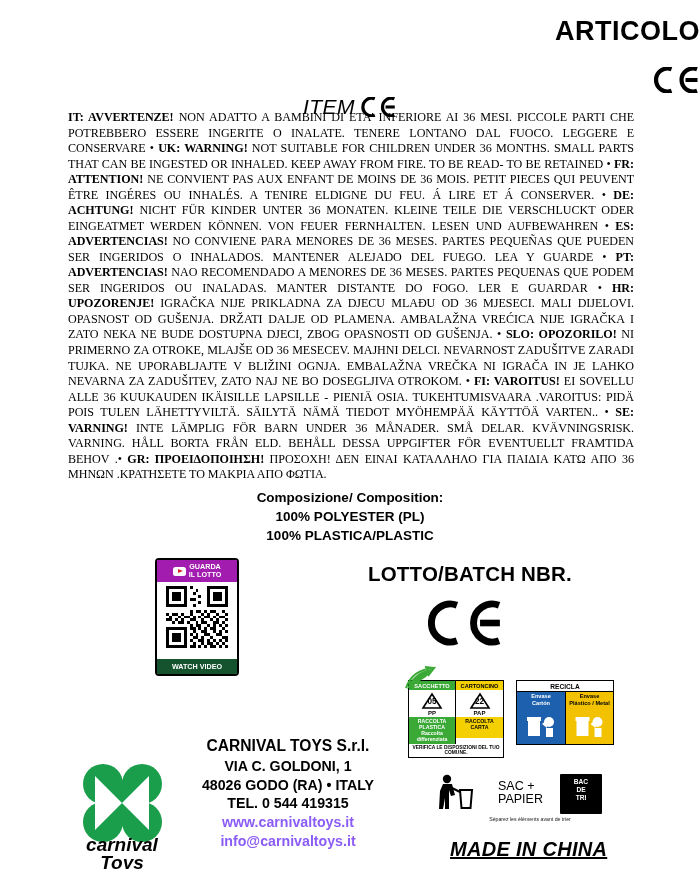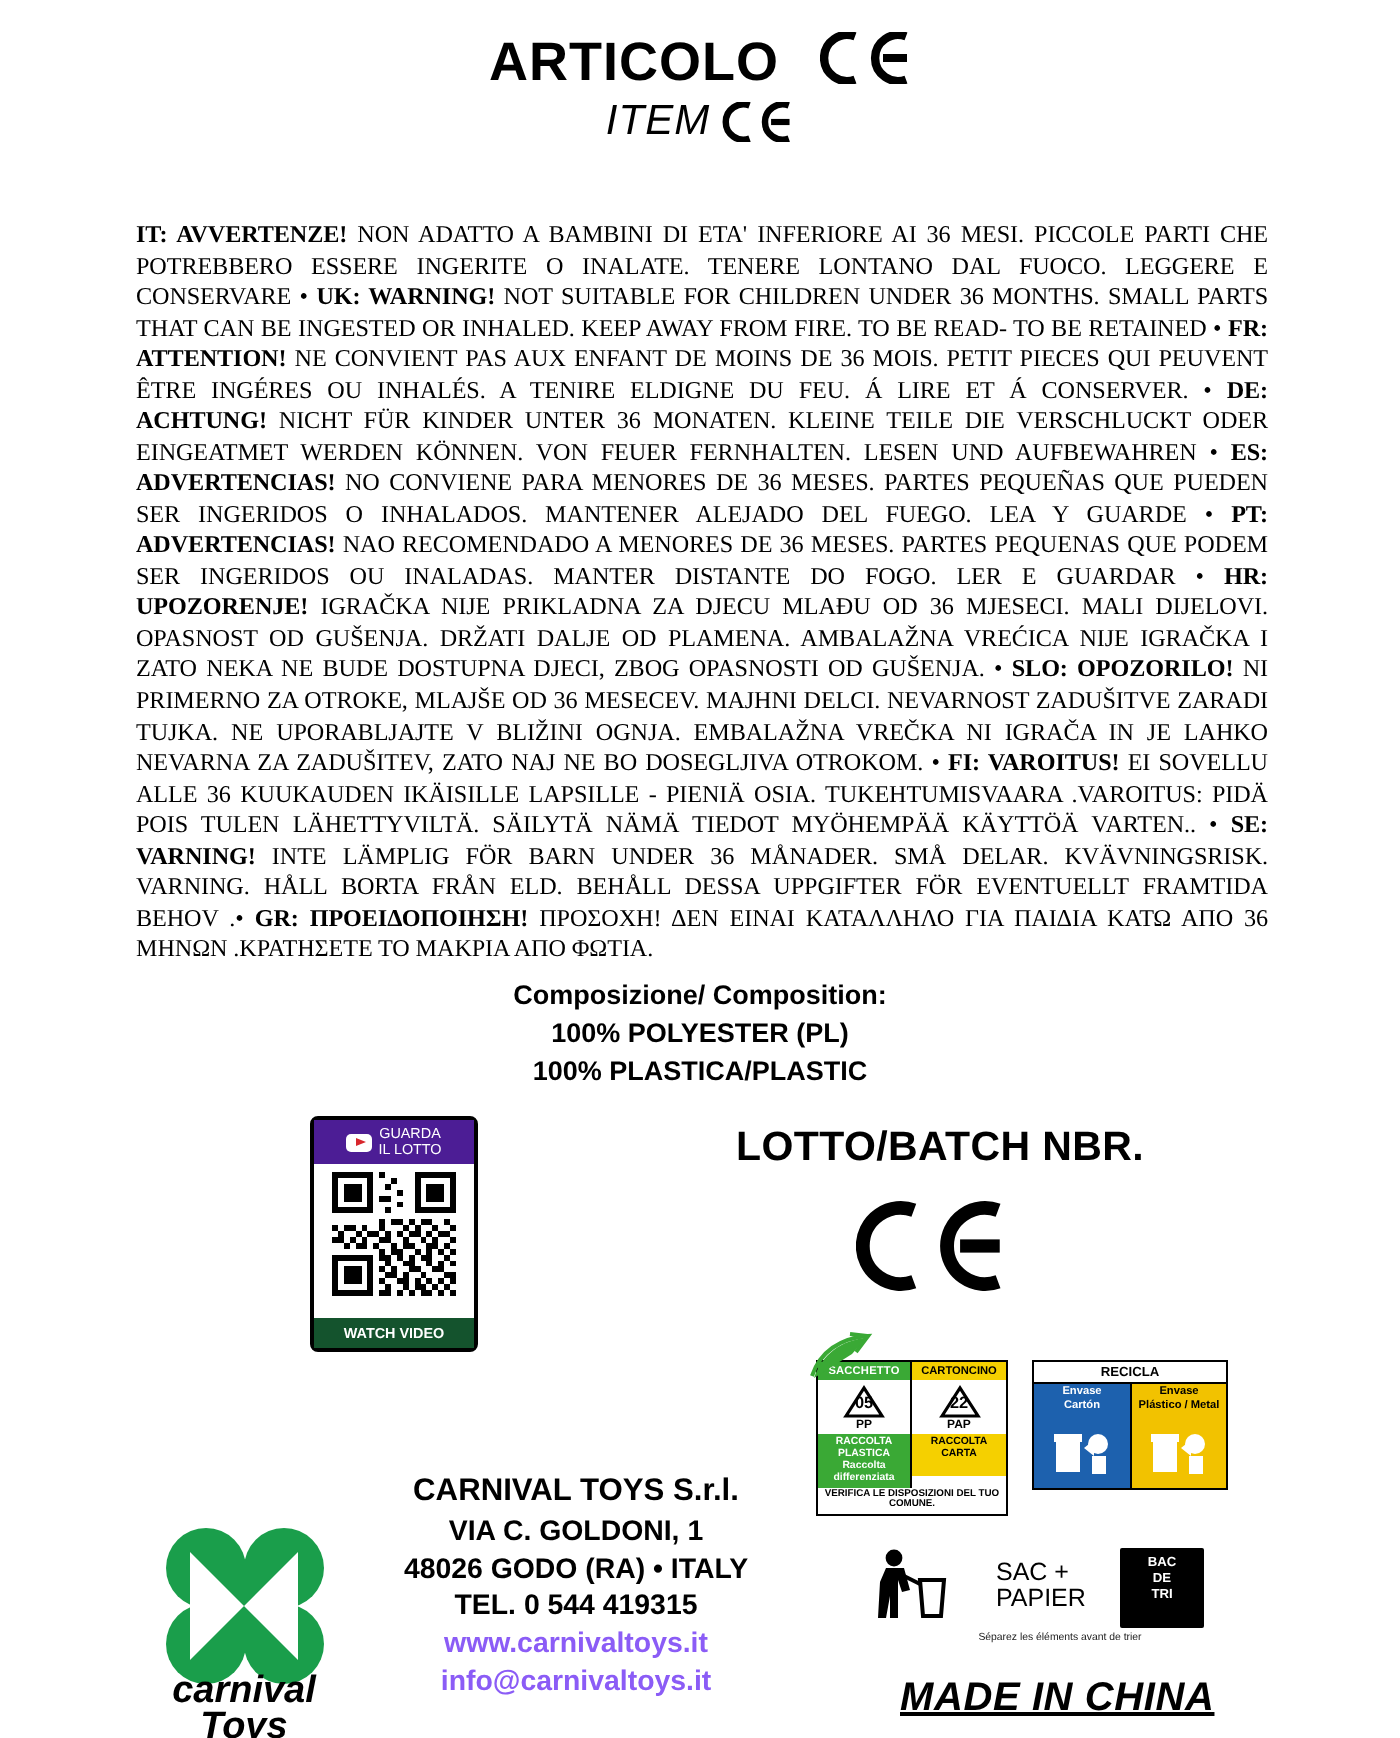--- a/index.html
+++ b/index.html
@@ -16,23 +16,24 @@
     overflow: hidden;
   }
 
   
   .header {
     text-align: center;
     padding-top: 16px;
   }
   .header-line1 {
     display: flex;
-    align-items: flex-start;
+    align-items: flex-end;
     justify-content: center;
     gap: 20px;
+    flex-direction: column;
   }
   .header-line2 {
     display: flex;
     align-items: center;
     justify-content: center;
     gap: 6px;
     margin-top: 2px;
   }
   .articolo {
     font-size: 27px;
@@ -89,24 +90,24 @@
     border: 2px solid #000;
     border-radius: 4px;
     background: #fff;
     box-sizing: border-box;
     display: flex;
     flex-direction: column;
     align-items: center;
   }
   .vb-top {
     width: 100%;
-    background: #4c1d95;
+    background: #a21caf;
     color: #fff;
     font-size: 7.2px;
-    font-weight: normal;
+    font-weight: bold;
     text-align: center;
     line-height: 1.12;
     padding: 3px 0 3px 0;
     display: flex;
     align-items: center;
     justify-content: center;
     gap: 3px;
     box-sizing: border-box;
   }
   .yt-glyph {

